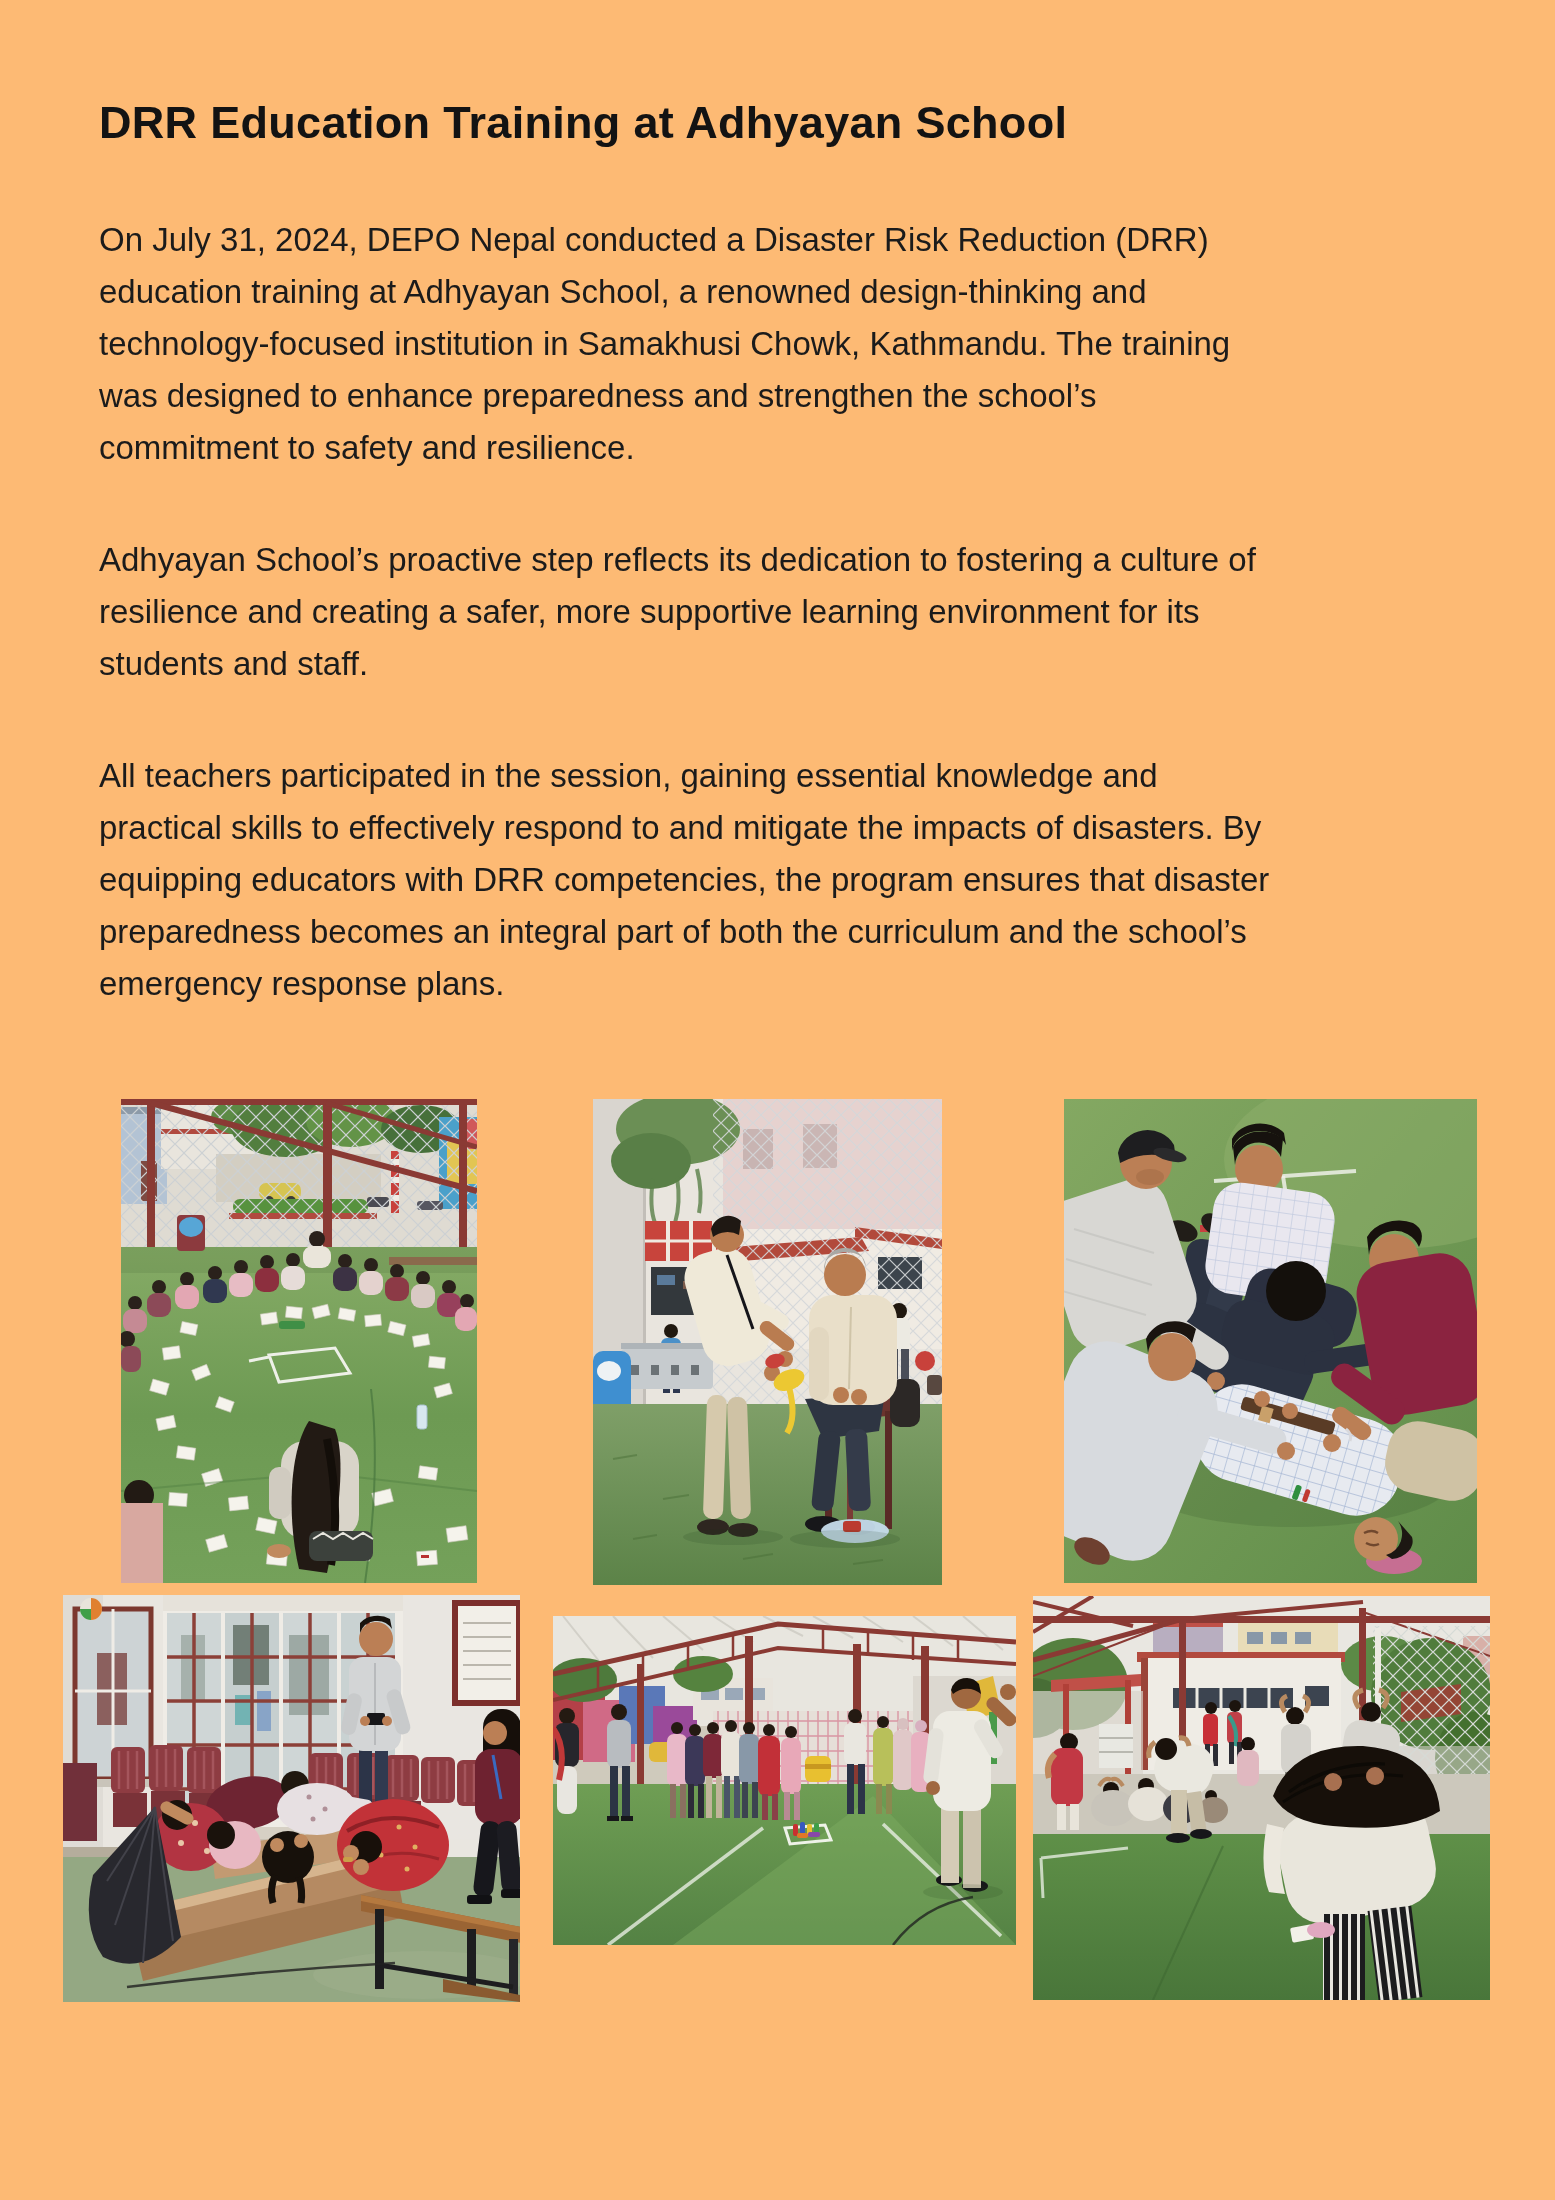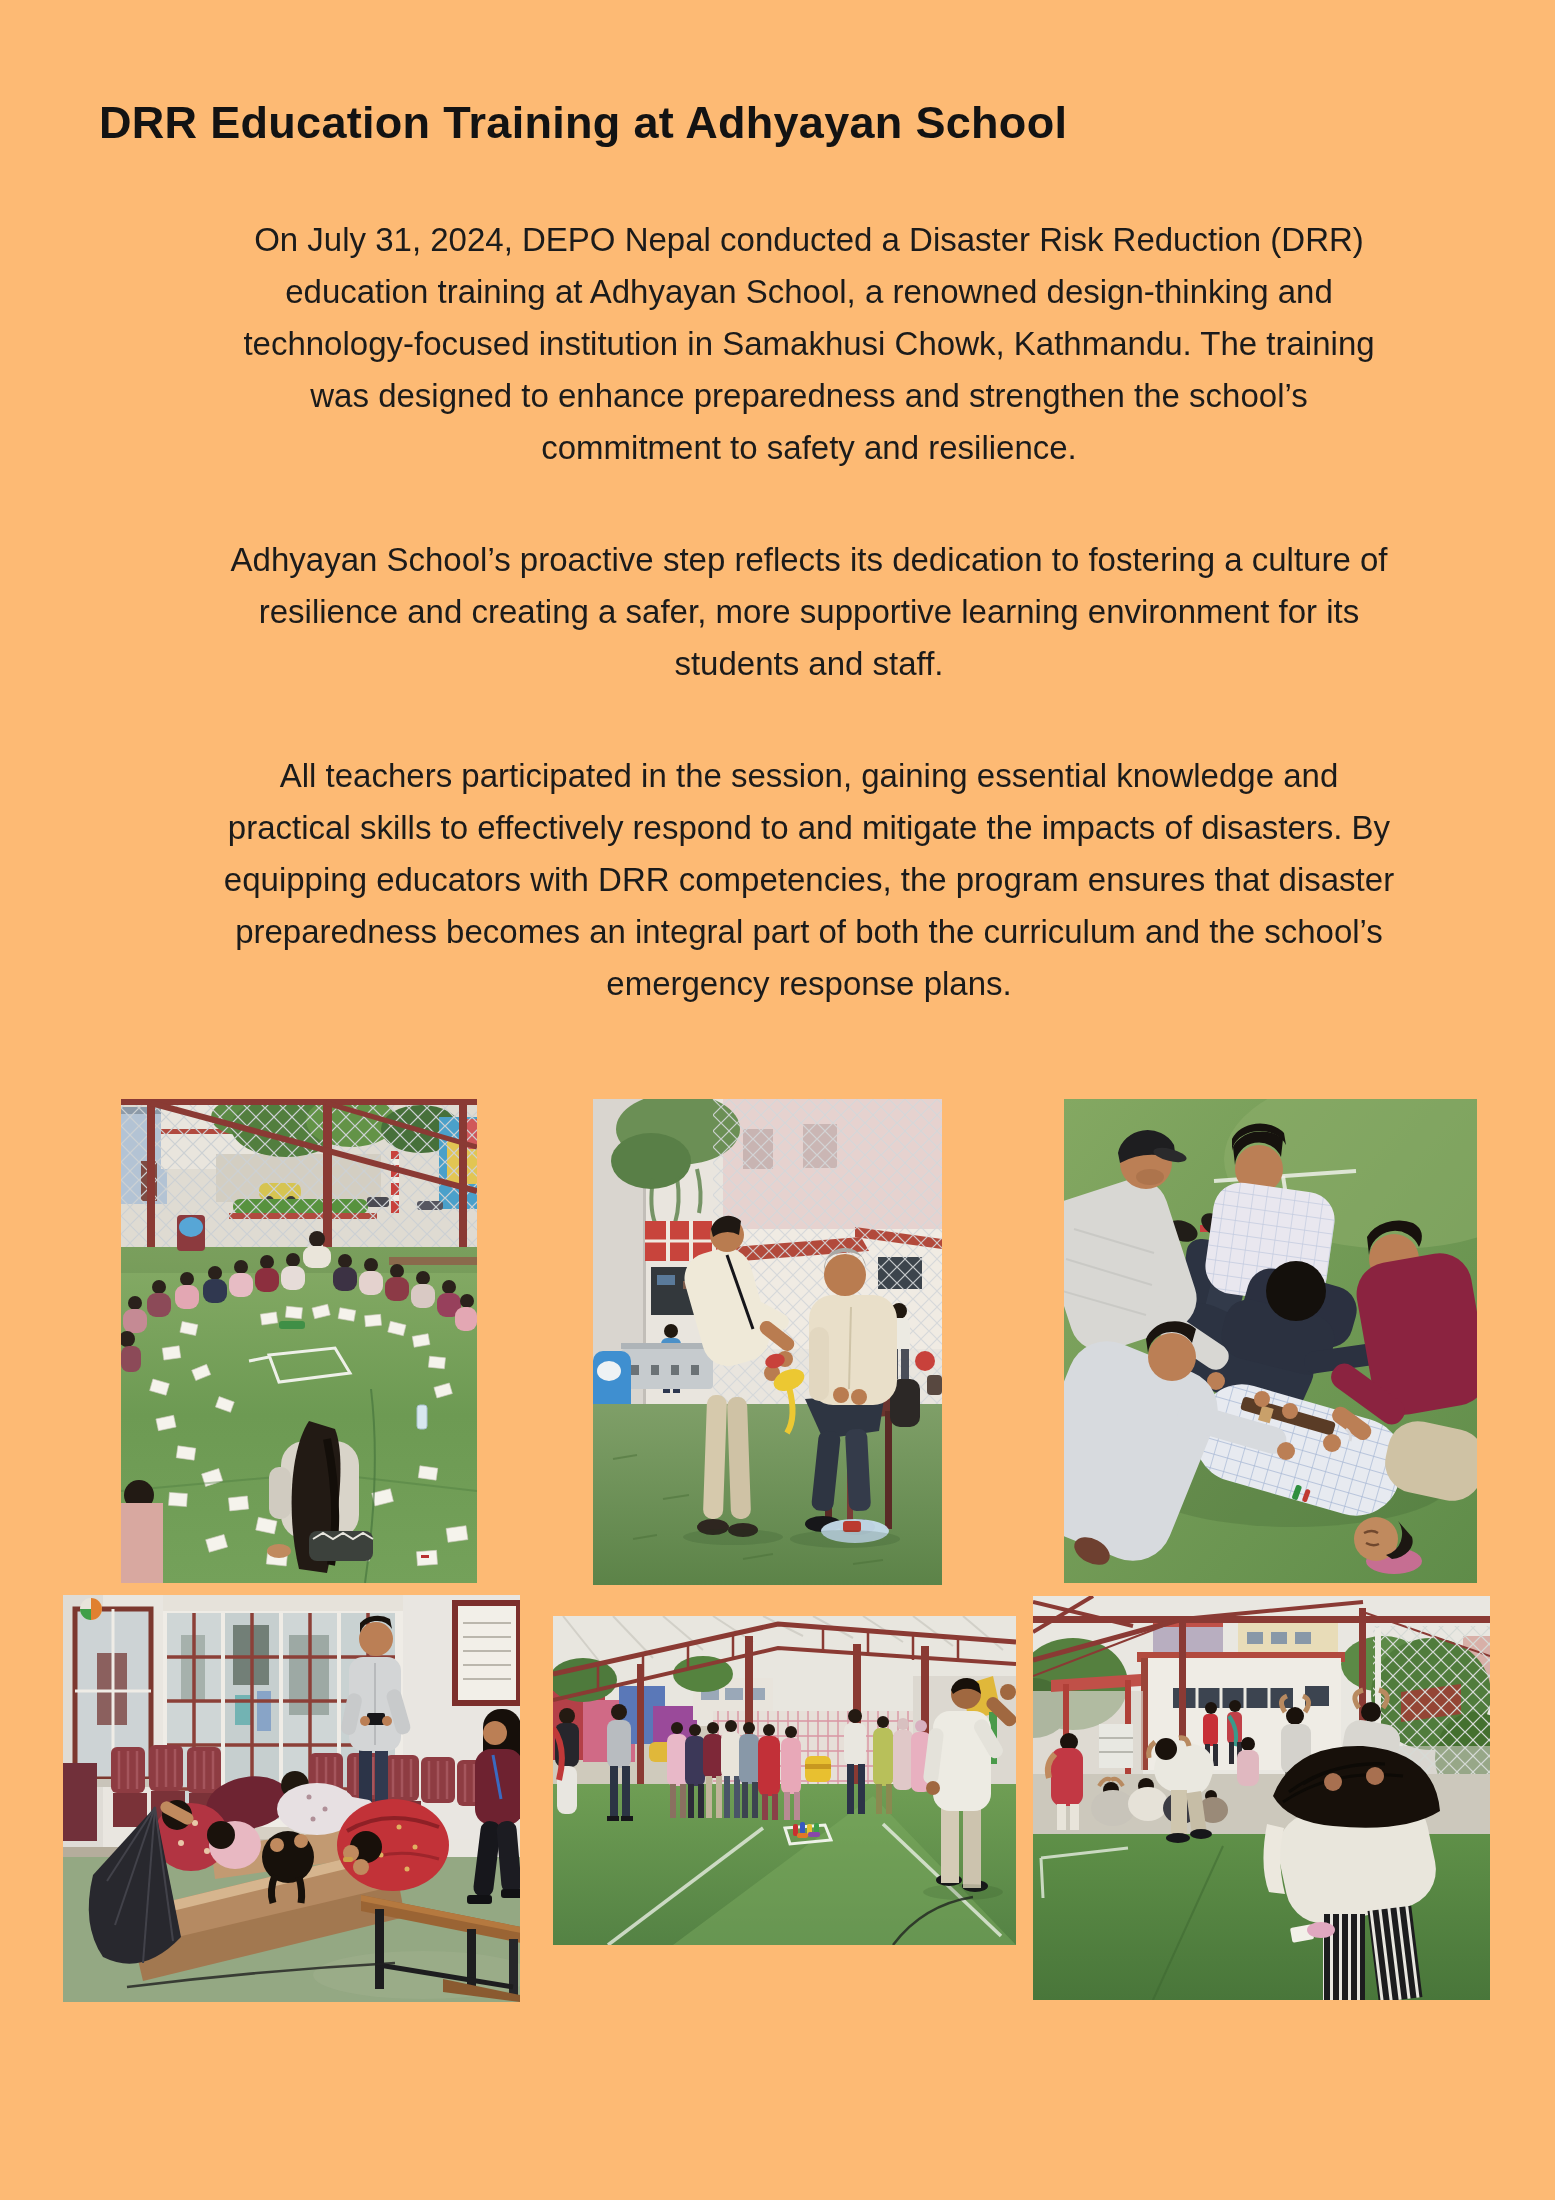--- a/index.html
+++ b/index.html
@@ -8,21 +8,21 @@
     background: #fdba74; overflow: hidden;
     font-family: "Liberation Sans", sans-serif;
   }
   .content { position: absolute; left: 99px; top: 96px; width: 1420px; color: #1c1c1c; }
   .title {
     font-weight: bold; font-size: 45px; line-height: 54px;
     margin: 0 0 64px 0; color: #131313; letter-spacing: .3px;
   }
   .para {
     font-size: 33px; line-height: 52px; margin: 0 0 60px 0;
-    white-space: pre-line; color: #1b1b1b; text-align: center;
+    white-space: pre-line; color: #1b1b1b;
   }
   .photo { position: absolute; overflow: hidden; background: #cfcabc; }
   .photo svg { display: block; width: 100%; height: 100%; }
   .ph1 { left: 121px;  top: 1099px; width: 356px; height: 484px; }
   .ph2 { left: 593px;  top: 1099px; width: 349px; height: 486px; }
   .ph3 { left: 1064px; top: 1099px; width: 413px; height: 484px; }
   .ph4 { left: 63px;   top: 1595px; width: 457px; height: 407px; }
   .ph5 { left: 553px;  top: 1616px; width: 463px; height: 329px; }
   .ph6 { left: 1033px; top: 1596px; width: 457px; height: 404px; }
 </style>

